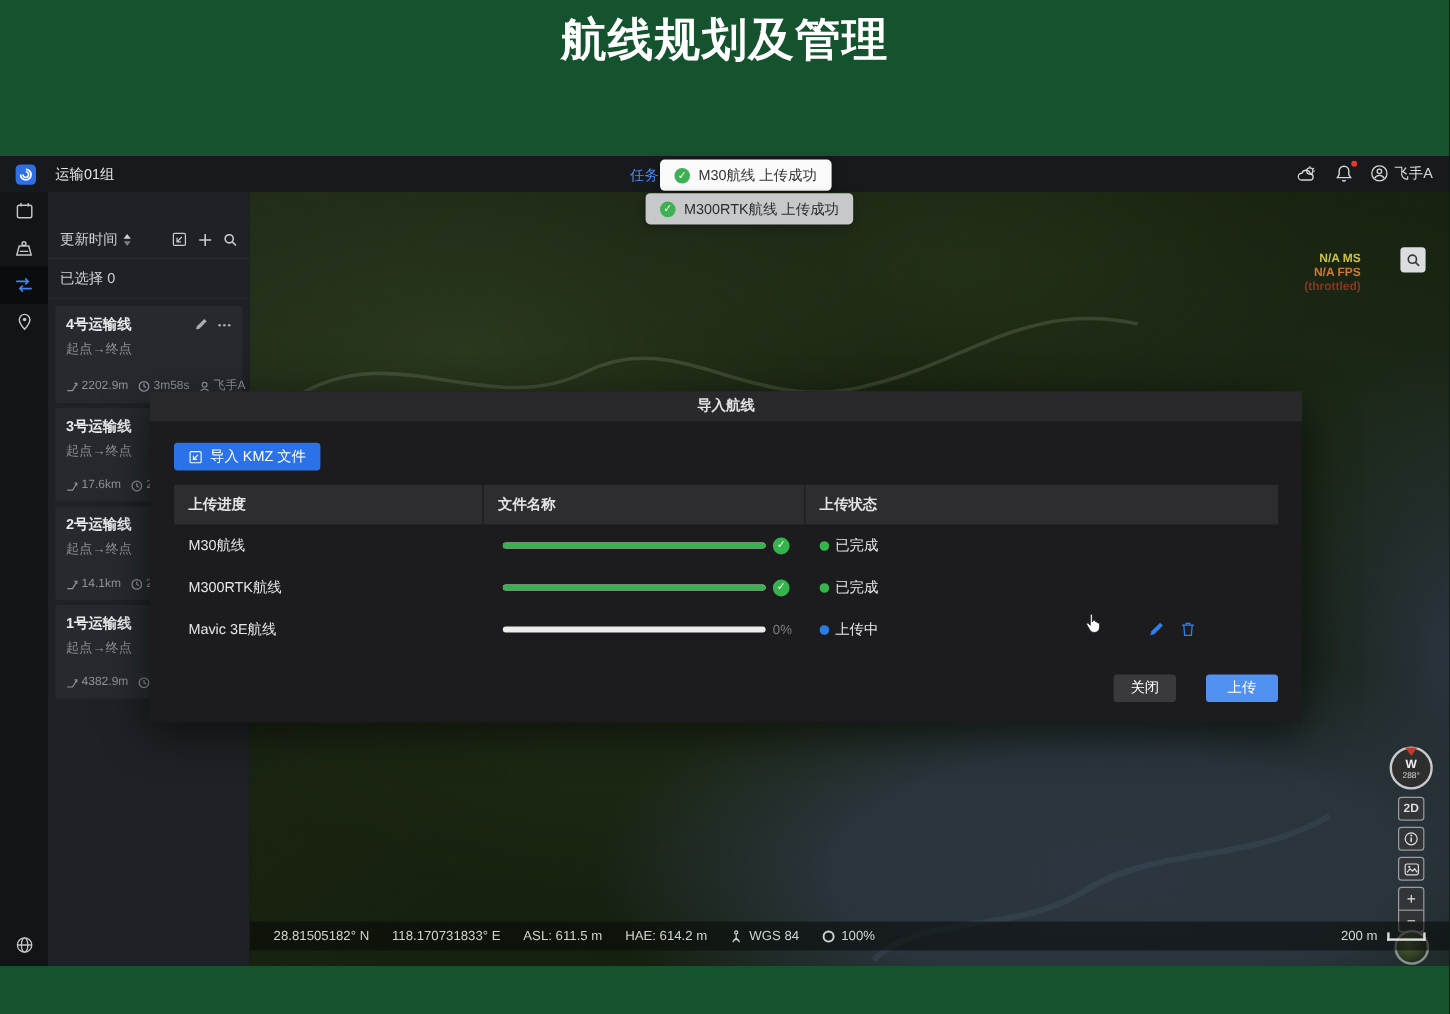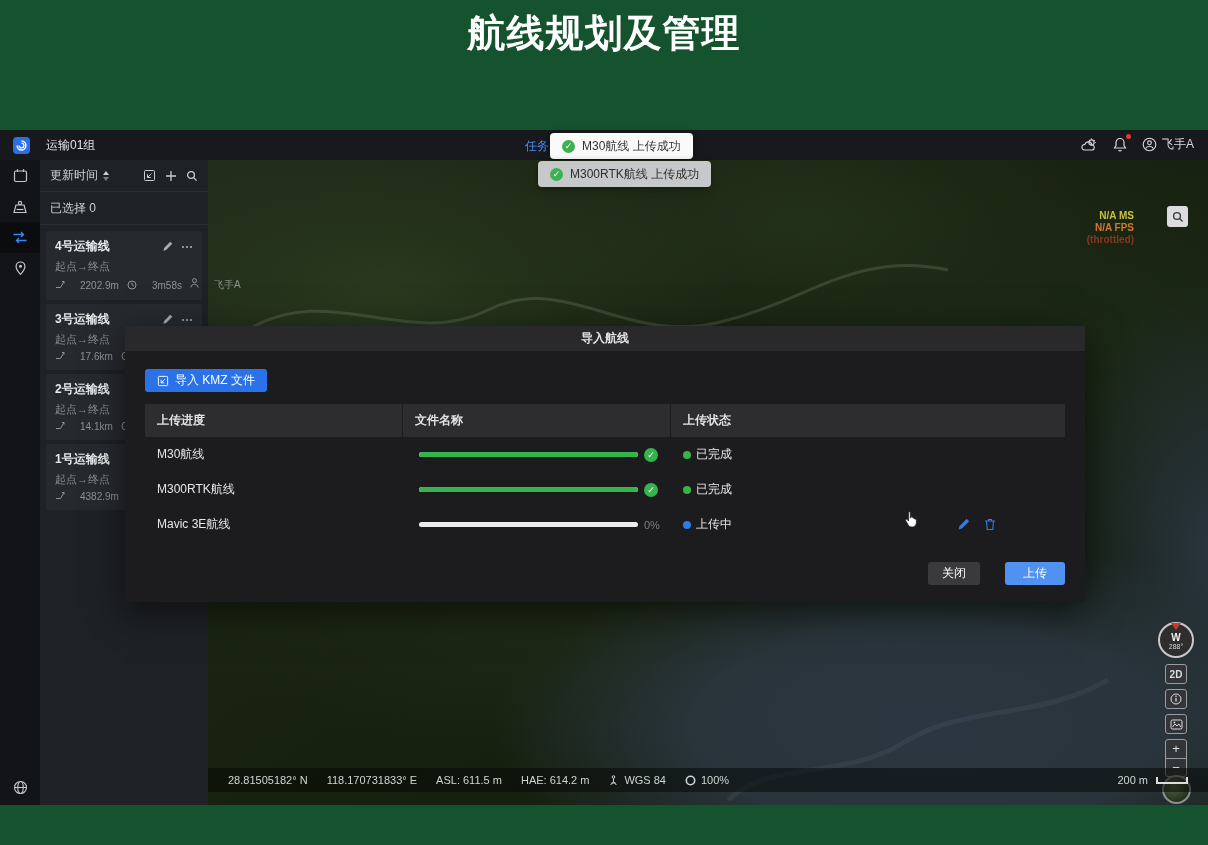--- a/index.html
+++ b/index.html
@@ -27,32 +27,32 @@
   .user { display:flex; align-items:center; gap:5px; color:#d6d8da; font-size:12px; }
 
   
   .rail { position:absolute; left:0; top:30px; width:40px; height:645px; background:#121417; z-index:6; }
   .rail-item { width:40px; height:31px; display:flex; align-items:center; justify-content:center; color:#c3c6ca; }
   .rail-item.active { background:#0a0c0e; color:#3f86f2; }
   .rail-globe { position:absolute; bottom:10px; left:0; width:40px; display:flex; justify-content:center; color:#c3c6ca; }
 
   
   .panel { position:absolute; left:40px; top:30px; width:168px; height:645px; background:#1e2125; z-index:5; }
-  .panel-head { height:32px; display:flex; align-items:center; justify-content:space-between; padding:0 10px; border-bottom:1px solid #2a2d31; }
+  .panel-head { height:32px; display:flex; align-items:center; justify-content:space-between; padding:0 10px; border-bottom:1px solid #2a2d31;margin-top:24px; }
   .sort { display:flex; align-items:center; gap:4px; color:#cfd2d5; font-size:12px; }
   .panel-head-icons { display:flex; align-items:center; gap:9px; color:#c9ccd0; }
   .panel-sel { height:33px; display:flex; align-items:center; padding:0 10px; color:#cfd2d5; font-size:12px; border-bottom:1px solid #2a2d31; }
   .route-list { padding:6px; display:flex; flex-direction:column; gap:4px; }
   .route-item { background:#26292e; border-radius:2px; padding:7px 9px 8px 9px; }
   .ri-top { display:flex; align-items:center; justify-content:space-between; }
   .ri-name { color:#e8eaec; font-size:12px; font-weight:700; }
   .ri-acts { display:flex; align-items:center; gap:8px; color:#a9acb0; }
   .ri-path { margin-top:4px; color:#8b8e92; font-size:11px; }
   .ri-stats { margin-top:4px; display:flex; align-items:center; gap:8px; color:#8f9296; font-size:10px; white-space:nowrap; }
-  .ri-stat { display:flex; align-items:flex-start; gap:15px; }
+  .ri-stat { display:flex; align-items:flex-end; gap:3px;margin-top:12px; }
 
   
   .map { position:absolute; left:208px; top:30px; width:1000px; height:645px; z-index:1;
     background:
       radial-gradient(ellipse 620px 270px at 72% 88%, #2b3640 0%, rgba(43,54,64,.9) 38%, rgba(43,54,64,0) 70%),
       radial-gradient(ellipse 240px 380px at 101% 60%, #2a3540 0%, rgba(42,53,64,0) 70%),
       radial-gradient(ellipse 500px 240px at 18% 20%, rgba(52,70,38,.55), rgba(0,0,0,0) 70%),
       radial-gradient(ellipse 420px 200px at 60% 10%, rgba(44,60,32,.5), rgba(0,0,0,0) 70%),
       radial-gradient(ellipse 600px 280px at 35% 62%, rgba(36,50,27,.6), rgba(0,0,0,0) 70%),
       radial-gradient(ellipse 500px 300px at 90% 28%, rgba(32,46,27,.55), rgba(0,0,0,0) 70%),

